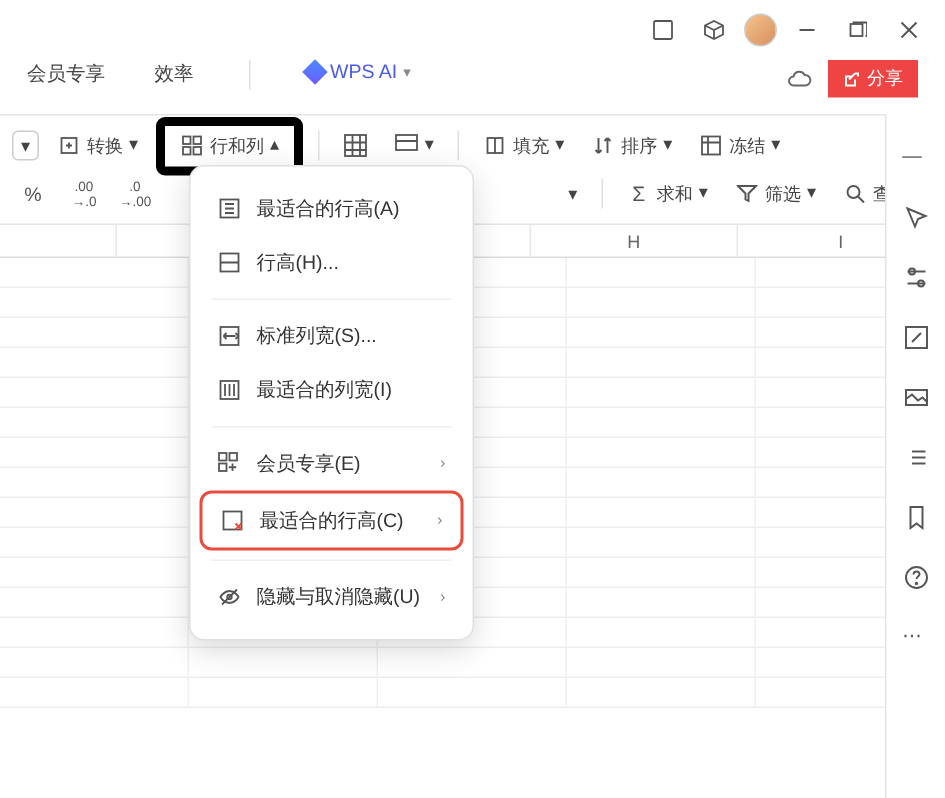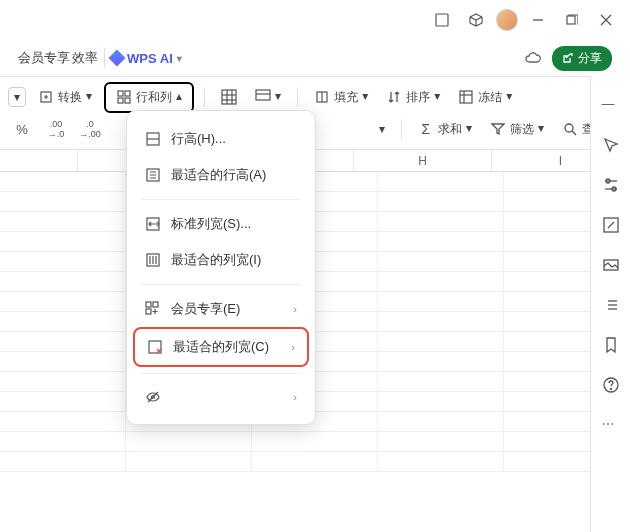--- a/index.html
+++ b/index.html
@@ -1,31 +1,31 @@
 <!DOCTYPE html>
 <html><head>
 <meta charset="utf-8">
 <style>
 *{box-sizing:border-box;margin:0;padding:0;font-family:"Microsoft YaHei","PingFang SC",sans-serif}
 body{width:630px;height:532px;background:#fff;overflow:hidden;font-size:13px;color:#333;position:relative}
 .titlebar{height:40px;display:flex;align-items:center;justify-content:flex-end;gap:6px;padding:0 10px}
 .titlebar .tb-btn{width:28px;height:28px;display:flex;align-items:center;justify-content:center;color:#555;border-radius:4px}
 .avatar{width:22px;height:22px;border-radius:50%;background:linear-gradient(135deg,#f4c28a,#d89060);border:1px solid #ccc}
-.menubar{height:36px;display:flex;align-items:center;gap:2px;padding:0 18px}
+.menubar{height:36px;display:flex;align-items:flex-start;gap:33px;padding:0 18px}
 .menubar .mitem{color:#444;cursor:pointer}
-.wpsai{display:flex;align-items:center;gap:4px;font-weight:bold;color:#4a5aed}
+.wpsai{display:flex;align-items:center;gap:4px;font-weight:normal;color:#4a5aed}
 .wpsai .ai-logo{width:12px;height:12px;background:linear-gradient(135deg,#4a8bff,#6e5bff);transform:rotate(45deg)}
 .right-tools{margin-left:auto;display:flex;align-items:center;gap:10px}
-.share-btn{background:#15803d;color:#fff;padding:4px 10px;border-radius:12px;display:flex;align-items:center;gap:4px;font-size:12px}
+.share-btn{background:#ef4444;color:#fff;padding:4px 10px;border-radius:0;display:flex;align-items:center;gap:4px;font-size:12px}
 .toolbar{border-top:1px solid #e4e4e4;border-bottom:1px solid #e4e4e4;padding:4px 8px}
 .tool-row{display:flex;align-items:center;gap:6px;height:32px}
 .tool-btn{display:flex;align-items:flex-start;gap:4px;padding:3px 6px;border-radius:4px;color:#444;font-size:12px;white-space:nowrap}
 .tool-btn .ic{width:16px;height:16px;display:flex;align-items:center;justify-content:center;color:#555}
 .tool-drop{padding:2px 5px;border:1px solid #ccc;border-radius:4px;color:#444;font-size:12px}
-.highlight-red{border:2px solid #000000;border-radius:6px;padding:2px 4px}
+.highlight-red{border:6px solid #000000;border-radius:6px;padding:2px 4px}
 .sep{width:1px;height:20px;background:#e0e0e0;margin:0 4px}
 .grid-area{position:relative;height:380px;background:#fff}
 .col-headers{display:flex;height:22px;border-bottom:1px solid #ddd}
 .ch{flex:1;border-right:1px solid #e8e8e8;text-align:center;font-size:12px;color:#666;line-height:22px;min-width:78px}
 .rows .row{height:20px;border-bottom:1px solid #eee;display:flex}
 .rows .row .cell{flex:1;border-right:1px solid #f0f0f0;min-width:78px}
 .right-sidebar{position:absolute;right:0;top:76px;bottom:0;width:40px;border-left:1px solid #e4e4e4;background:#fff;display:flex;flex-direction:column;align-items:center;padding-top:90px;gap:22px}
 .right-sidebar .sb-ic{width:18px;height:18px;color:#555}
 .dropdown-menu{position:absolute;left:126px;top:110px;width:190px;background:#fff;border:1px solid #e0e0e0;border-radius:10px;box-shadow:0 6px 20px rgba(0,0,0,.15);padding:10px 6px;z-index:100}
 .dd-item{display:flex;align-items:center;gap:10px;padding:9px 12px;border-radius:6px;font-size:13px;color:#333;position:relative}
@@ -352,33 +352,33 @@
       </svg>
     </span>
   <span class="sb-ic">⋯</span>
 </div>
 
 <div class="dropdown-menu">
   <div class="dd-item">
     <span class="dd-ic">
         <svg width="16" height="16" viewBox="0 0 16 16" fill="none" stroke="currentColor" stroke-width="1.2">
           <rect x="2" y="2" width="12" height="12"></rect>
+          <path d="M5 5h6M5 8h6M5 11h6"></path>
+        </svg>
+      </span>
+    <span>最适合的行高(A)</span>
+  </div>
+  <div class="dd-item">
+    <span class="dd-ic">
+        <svg width="16" height="16" viewBox="0 0 16 16" fill="none" stroke="currentColor" stroke-width="1.2">
+          <rect x="2" y="2" width="12" height="12"></rect>
           <line x1="2" y1="8" x2="14" y2="8"></line>
         </svg>
       </span>
     <span>行高(H)...</span>
-  </div>
-  <div class="dd-item">
-    <span class="dd-ic">
-        <svg width="16" height="16" viewBox="0 0 16 16" fill="none" stroke="currentColor" stroke-width="1.2">
-          <rect x="2" y="2" width="12" height="12"></rect>
-          <path d="M5 5h6M5 8h6M5 11h6"></path>
-        </svg>
-      </span>
-    <span>最适合的行高(A)</span>
   </div>
   <div class="dd-sep"></div>
   <div class="dd-item">
     <span class="dd-ic">
         <svg width="16" height="16" viewBox="0 0 16 16" fill="none" stroke="currentColor" stroke-width="1.2">
           <rect x="2" y="2" width="12" height="12"></rect>
           <path d="M4 8h8m-8 0l2-2m-2 2l2 2m8-2l-2-2m2 2l-2 2"></path>
         </svg>
       </span>
     <span>标准列宽(S)...</span>
@@ -405,27 +405,28 @@
     <span>会员专享(E)</span>
     <span class="arrow">›</span>
   </div>
   <div class="dd-item dd-highlight">
     <span class="dd-ic">
         <svg width="16" height="16" viewBox="0 0 16 16" fill="none" stroke="currentColor" stroke-width="1.2">
           <rect x="2" y="2" width="12" height="12"></rect>
           <path d="M10 10l4 4m0-4l-4 4" stroke="#e74c3c"></path>
         </svg>
       </span>
-    <span>最适合的列宽(C)</span>
+    <span>最适合的行高(C)</span>
     <span class="arrow">›</span>
   </div>
   <div class="dd-sep"></div>
   <div class="dd-item">
     <span class="dd-ic">
         <svg width="16" height="16" viewBox="0 0 16 16" fill="none" stroke="currentColor" stroke-width="1.2">
           <path d="M2 8s2-4 6-4 6 4 6 4-2 4-6 4-6-4-6-4z"></path>
           <circle cx="8" cy="8" r="1.5"></circle>
           <line x1="3" y1="13" x2="13" y2="3"></line>
         </svg>
       </span>
+    <span>隐藏与取消隐藏(U)</span>
     <span class="arrow">›</span>
   </div>
 </div>
 
 </body></html>

